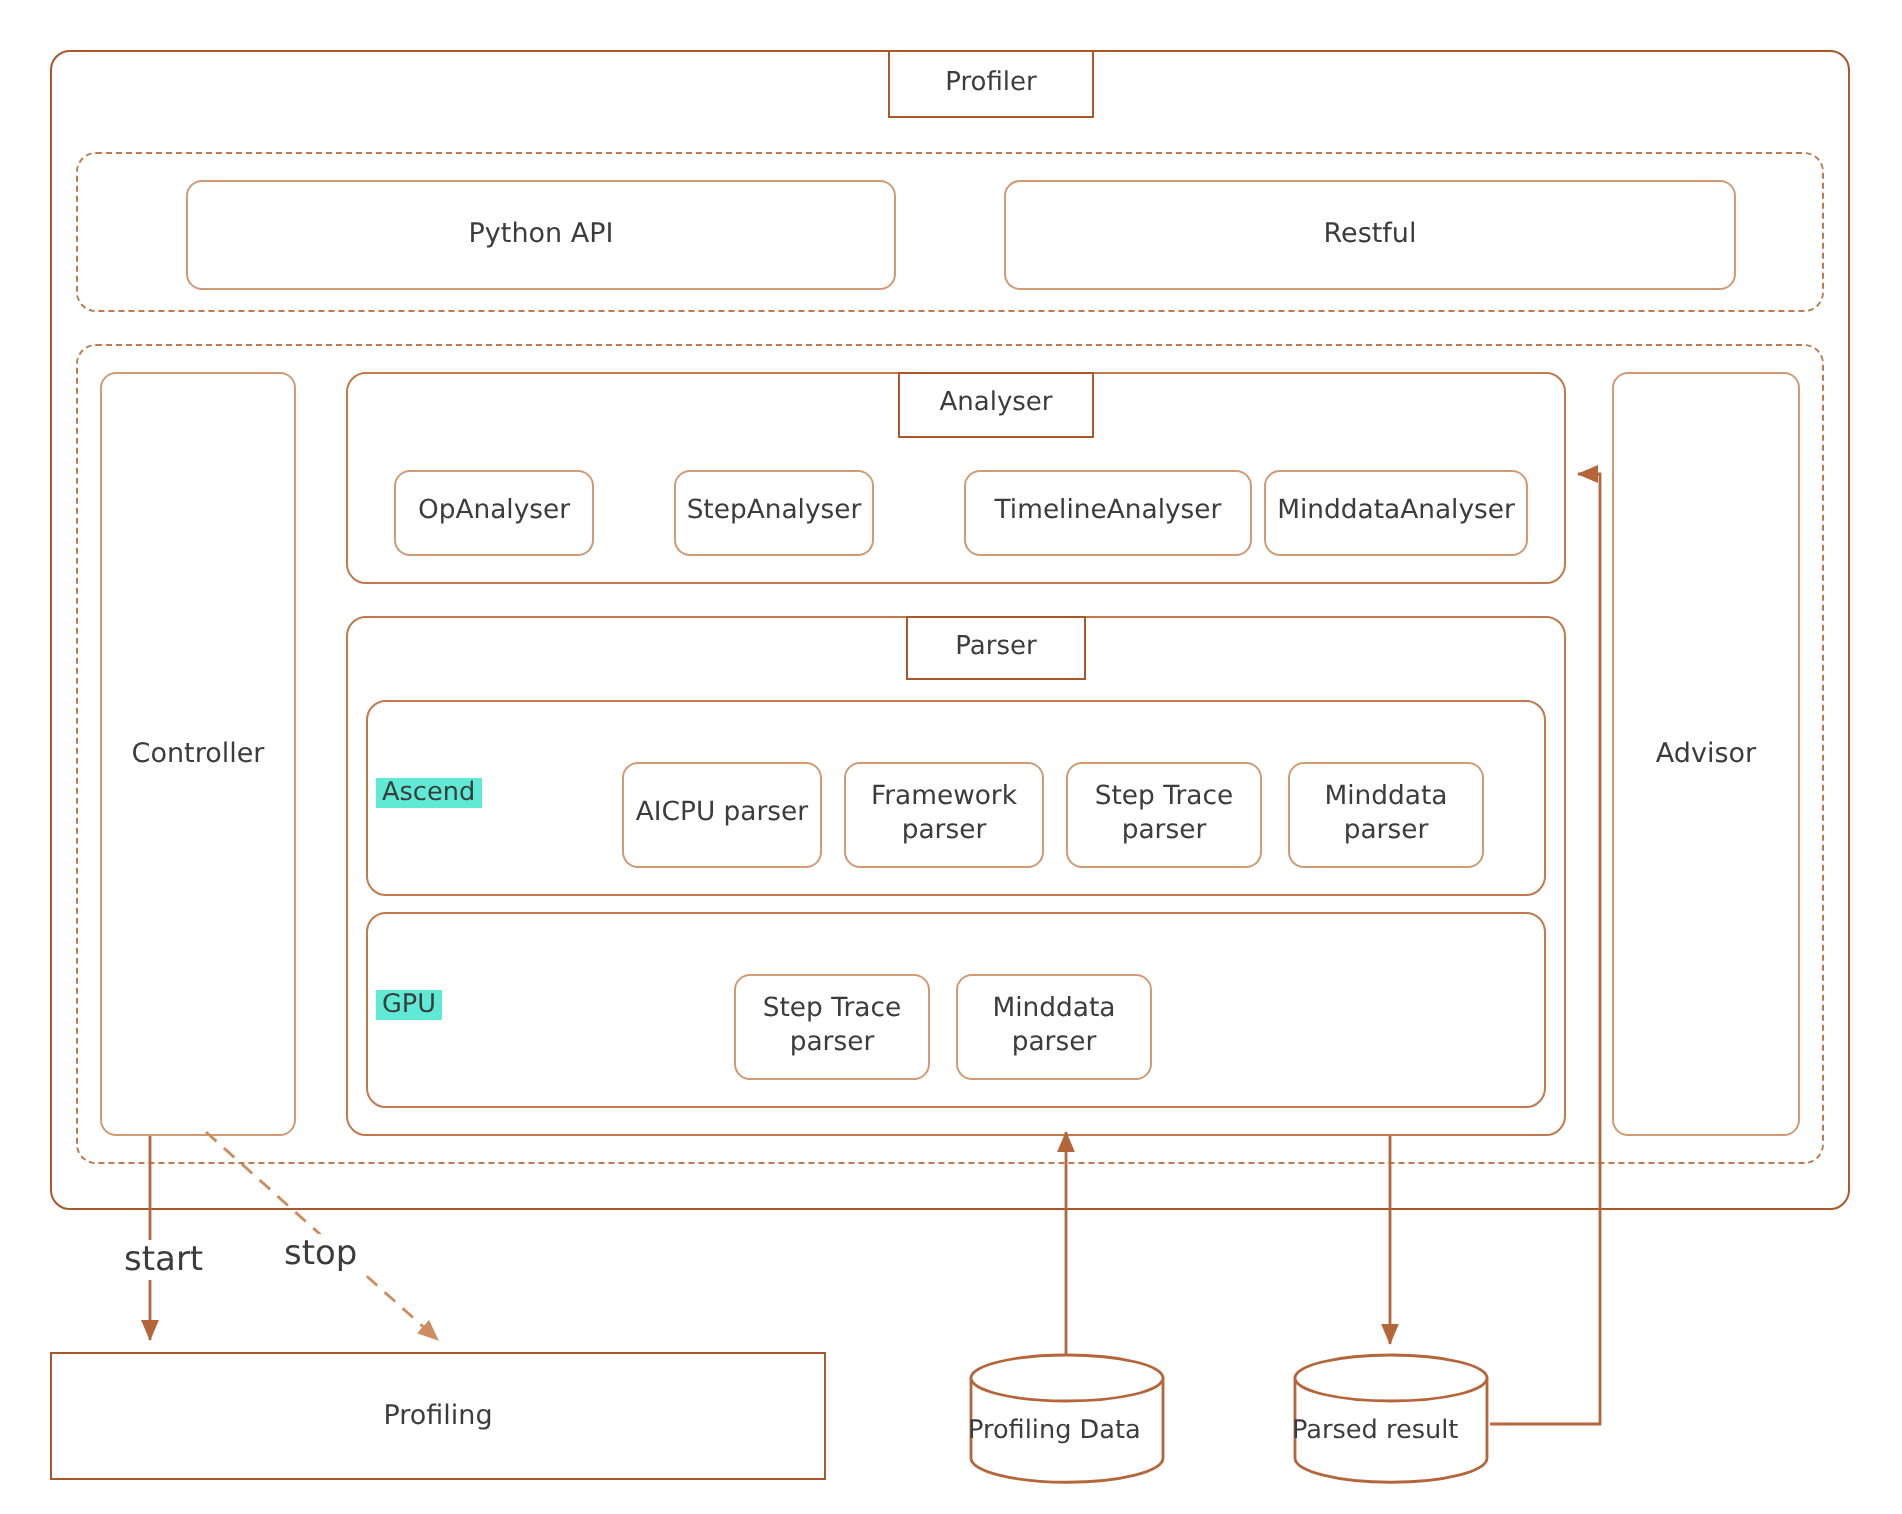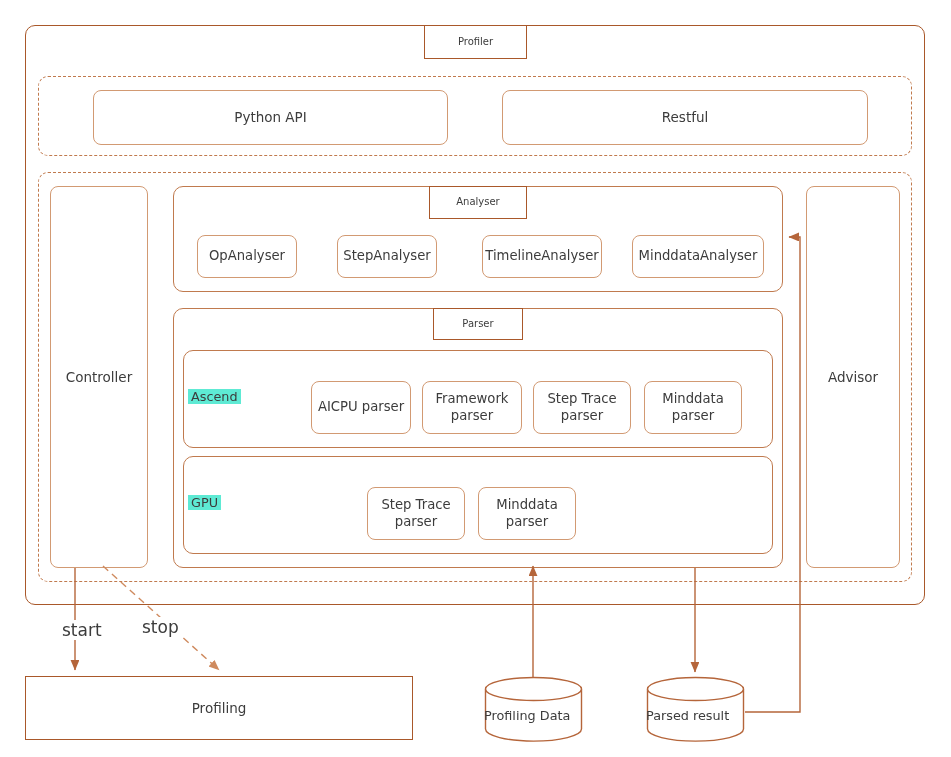--- a/index.html
+++ b/index.html
@@ -47,23 +47,24 @@
     border:1.4px solid #d29a73;
     border-radius:8px;
     font-size:13.2px;
     color:#3c3c3c;
   }
   .leaf.big{font-size:13.5px;}
   
   .tab{
     border:1.3px solid #a9582a;
     border-radius:0;
-    font-size:10px;
+    font-size:13px;
     background:#ffffff;
     z-index:5;
+    margin-left:20px;
   }
   
   .rect{
     border:1.5px solid #a9582a;
     border-radius:0;
     font-size:13.5px;
   }
   
   .corner-label{
     position:absolute;
@@ -142,21 +143,21 @@
   <div class="box tab" style="left:429px;top:186px;width:98px;height:33px;">
     <span>Analyser</span>
   </div>
 
   <div class="box leaf" style="left:197px;top:235px;width:100px;height:43px;">
     <span>OpAnalyser</span>
   </div>
   <div class="box leaf" style="left:337px;top:235px;width:100px;height:43px;">
     <span>StepAnalyser</span>
   </div>
-  <div class="box leaf" style="left:482px;top:235px;width:120px;height:43px;">
+  <div class="box leaf" style="left:482px;top:235px;width:144px;height:43px;">
     <span>TimelineAnalyser</span>
   </div>
   <div class="box leaf" style="left:632px;top:235px;width:132px;height:43px;">
     <span>MinddataAnalyser</span>
   </div>
 
   <div class="box cont" style="left:173px;top:308px;width:610px;height:260px;"></div>
 
   <div class="box tab" style="left:433px;top:308px;width:90px;height:32px;">
     <span>Parser</span>

